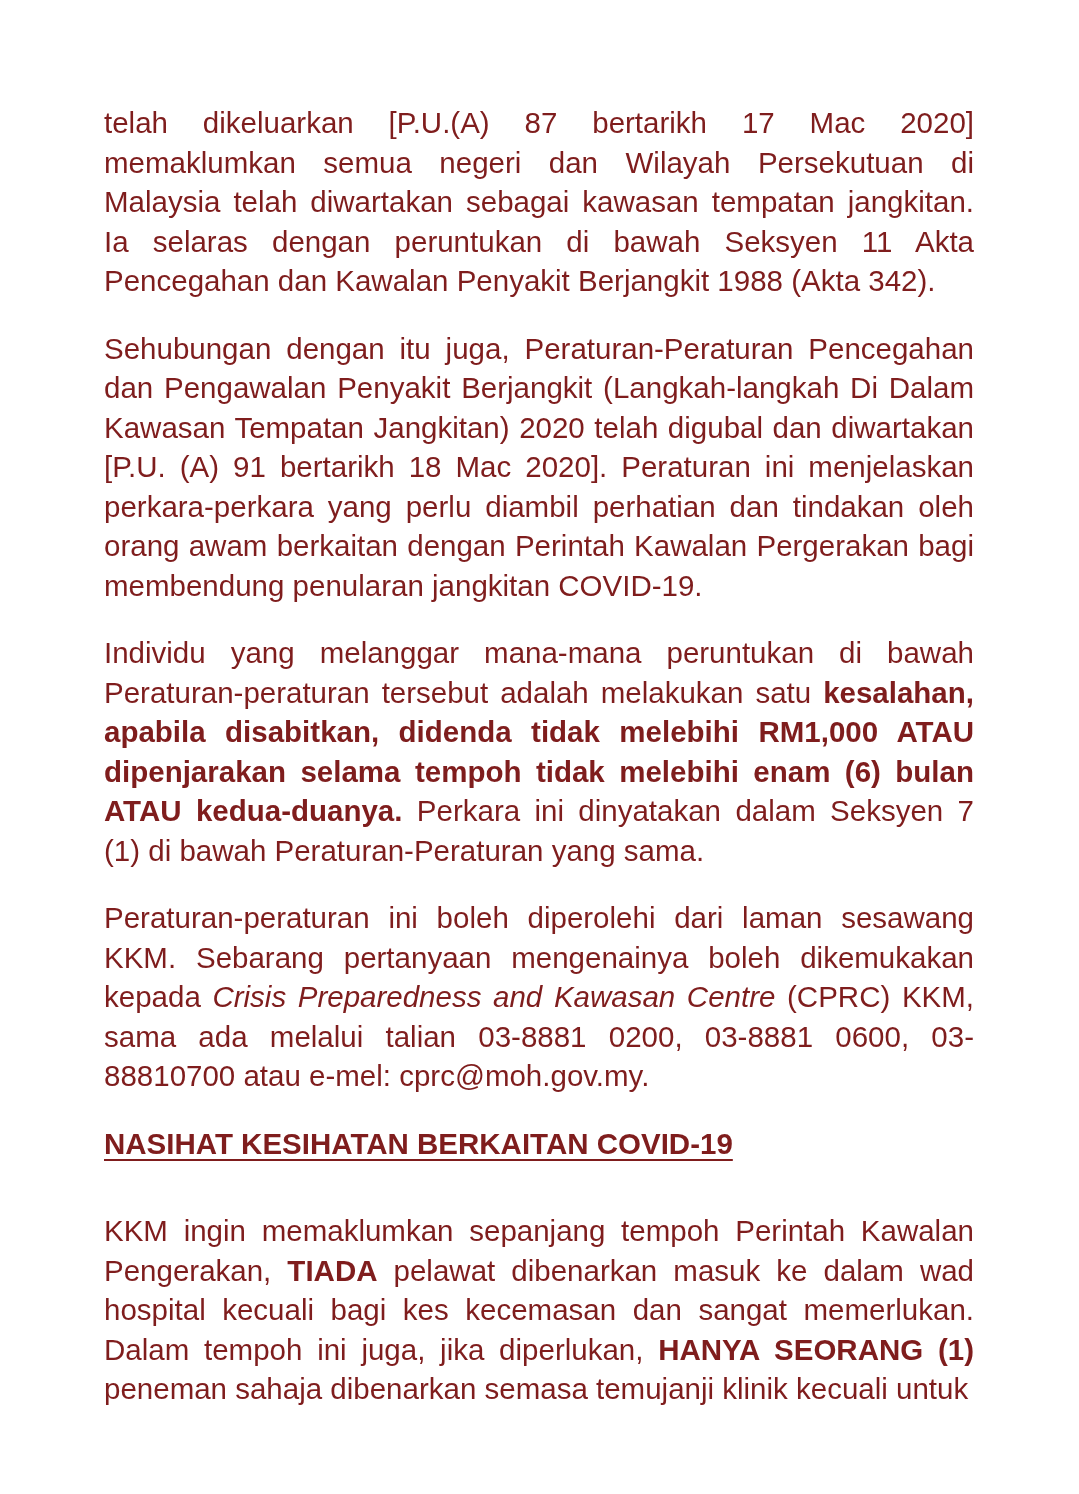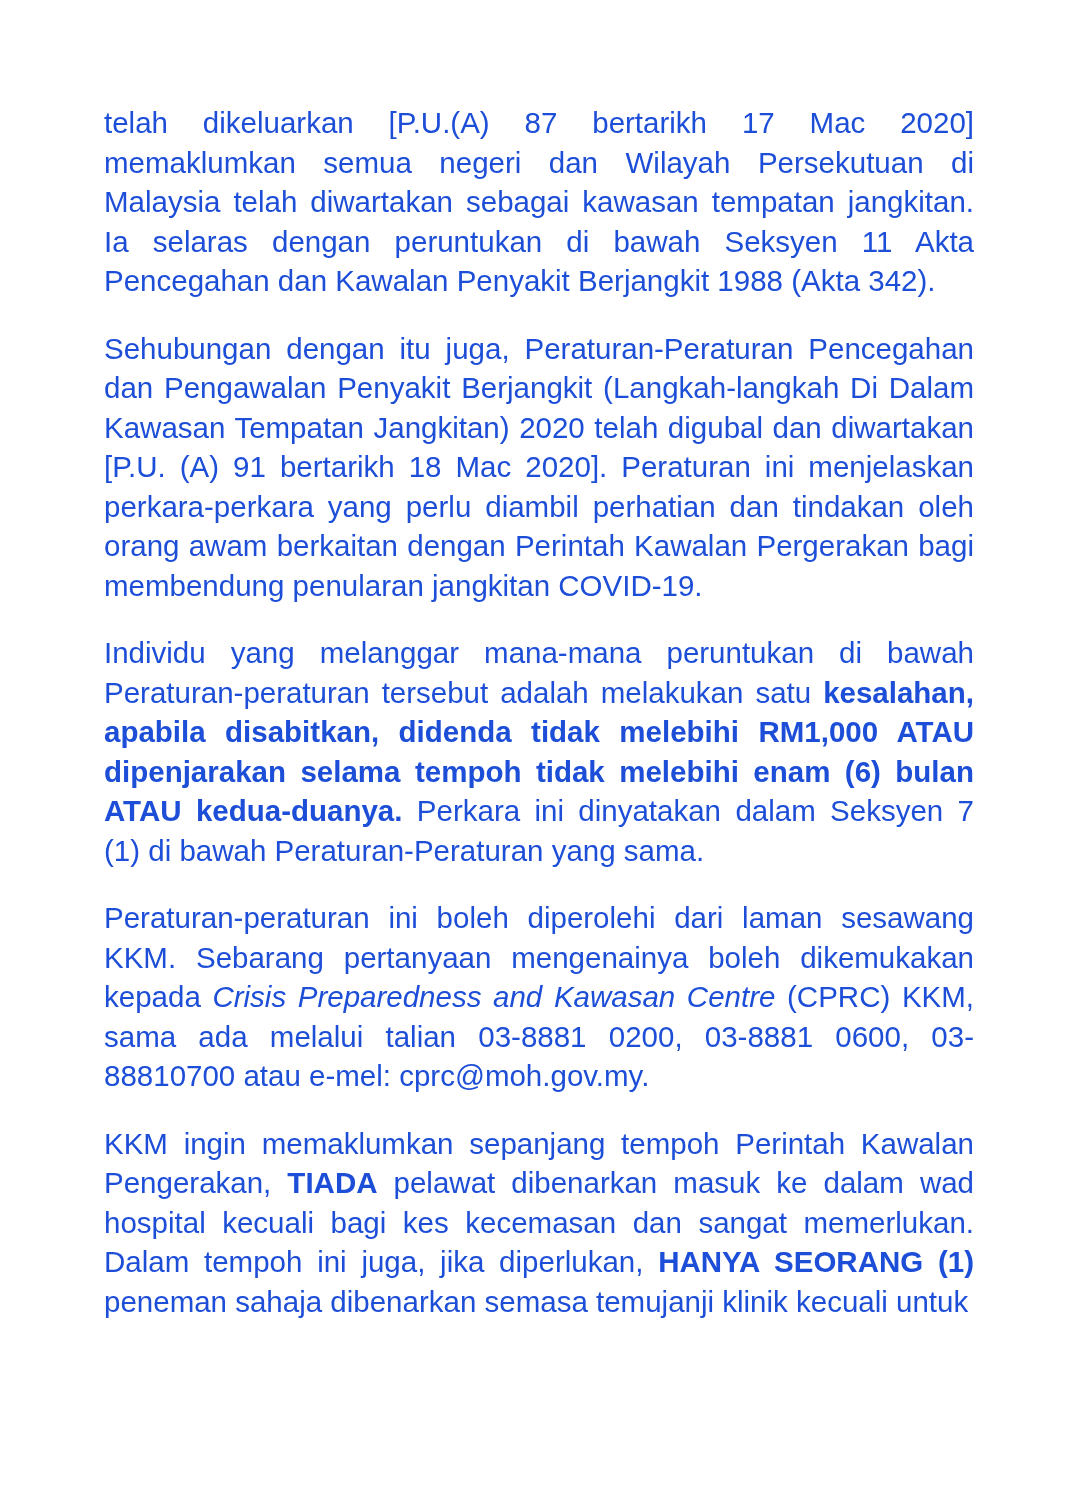--- a/index.html
+++ b/index.html
@@ -46,20 +46,21 @@
     text-decoration-thickness: 2px;
     text-underline-offset: 5px;
   }
   .seg-bold { font-weight: bold; }
   .seg-italic { font-style: italic; }
 </style>
 </head>
 <body>
 
 <main class="page" style="background: rgb(255, 255, 255);">
-  <section class="doc-body" style="color: #1d4ed8;">
+  <section class="doc-body" style="color: #7f1d1d;">
       <p class="para"><span>telah dikeluarkan [P.U.(A) 87 bertarikh 17 Mac 2020] memaklumkan semua negeri dan Wilayah Persekutuan di Malaysia telah diwartakan sebagai kawasan tempatan jangkitan. Ia selaras dengan peruntukan di bawah Seksyen 11 Akta Pencegahan dan Kawalan Penyakit Berjangkit 1988 (Akta 342).</span></p>
       <p class="para"><span>Sehubungan dengan itu juga, Peraturan-Peraturan Pencegahan dan Pengawalan Penyakit Berjangkit (Langkah-langkah Di Dalam Kawasan Tempatan Jangkitan) 2020 telah digubal dan diwartakan [P.U. (A) 91 bertarikh 18 Mac 2020]. Peraturan ini menjelaskan perkara-perkara yang perlu diambil perhatian dan tindakan oleh orang awam berkaitan dengan Perintah Kawalan Pergerakan bagi membendung penularan jangkitan COVID-19.</span></p>
       <p class="para"><span>Individu yang melanggar mana-mana peruntukan di bawah Peraturan-peraturan tersebut adalah melakukan satu </span><span class="seg-bold">kesalahan, apabila disabitkan, didenda tidak melebihi RM1,000 ATAU dipenjarakan selama tempoh tidak melebihi enam (6) bulan ATAU kedua-duanya.</span><span> Perkara ini dinyatakan dalam Seksyen 7 (1) di bawah Peraturan-Peraturan yang sama.</span></p>
       <p class="para"><span>Peraturan-peraturan ini boleh diperolehi dari laman sesawang KKM. Sebarang pertanyaan mengenainya boleh dikemukakan kepada </span><span class="seg-italic">Crisis Preparedness and Kawasan Centre</span><span> (CPRC) KKM, sama ada melalui talian 03-8881 0200, 03-8881 0600, 03-88810700 atau e-mel: cprc@moh.gov.my.</span></p>
+      <h2 class="heading"><span class="seg-bold">NASIHAT KESIHATAN BERKAITAN COVID-19</span></h2>
       <p class="para"><span>KKM ingin memaklumkan sepanjang tempoh Perintah Kawalan Pengerakan, </span><span class="seg-bold">TIADA</span><span> pelawat dibenarkan masuk ke dalam wad hospital kecuali bagi kes kecemasan dan sangat memerlukan. Dalam tempoh ini juga, jika diperlukan, </span><span class="seg-bold">HANYA SEORANG (1)</span><span> peneman sahaja dibenarkan semasa temujanji klinik kecuali untuk</span></p>
     </section>
 </main>
 
 </body></html>

